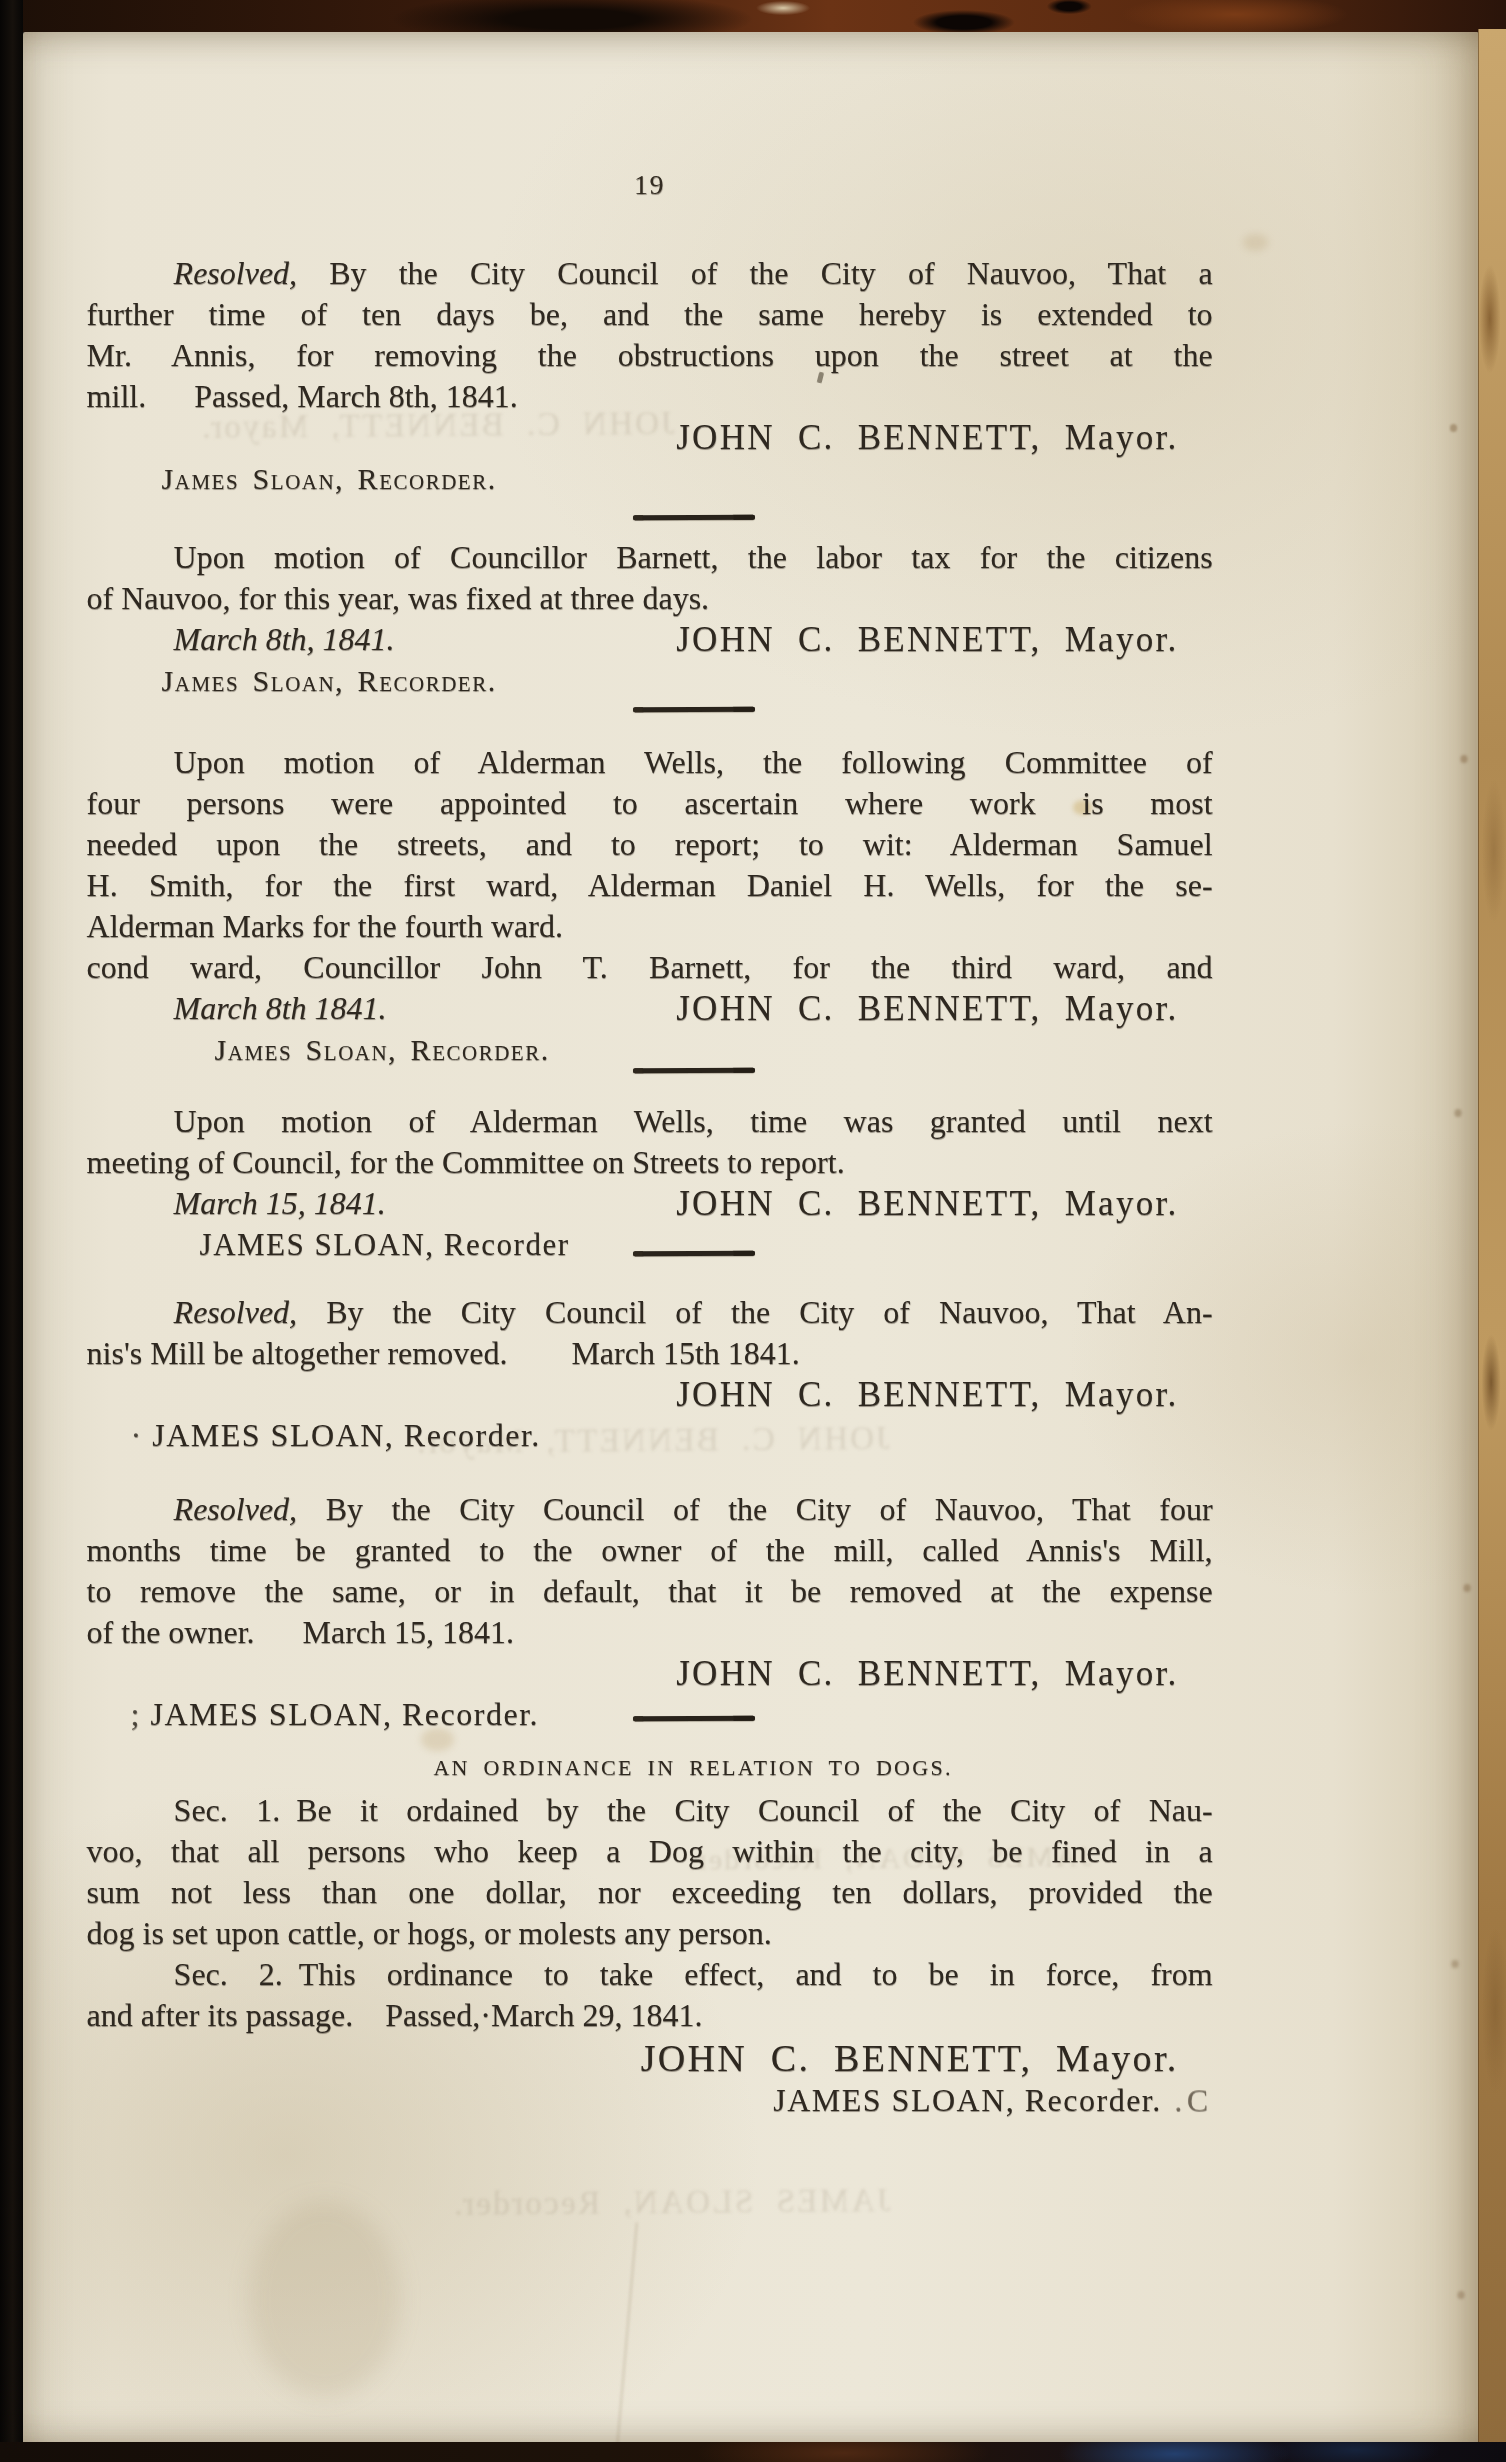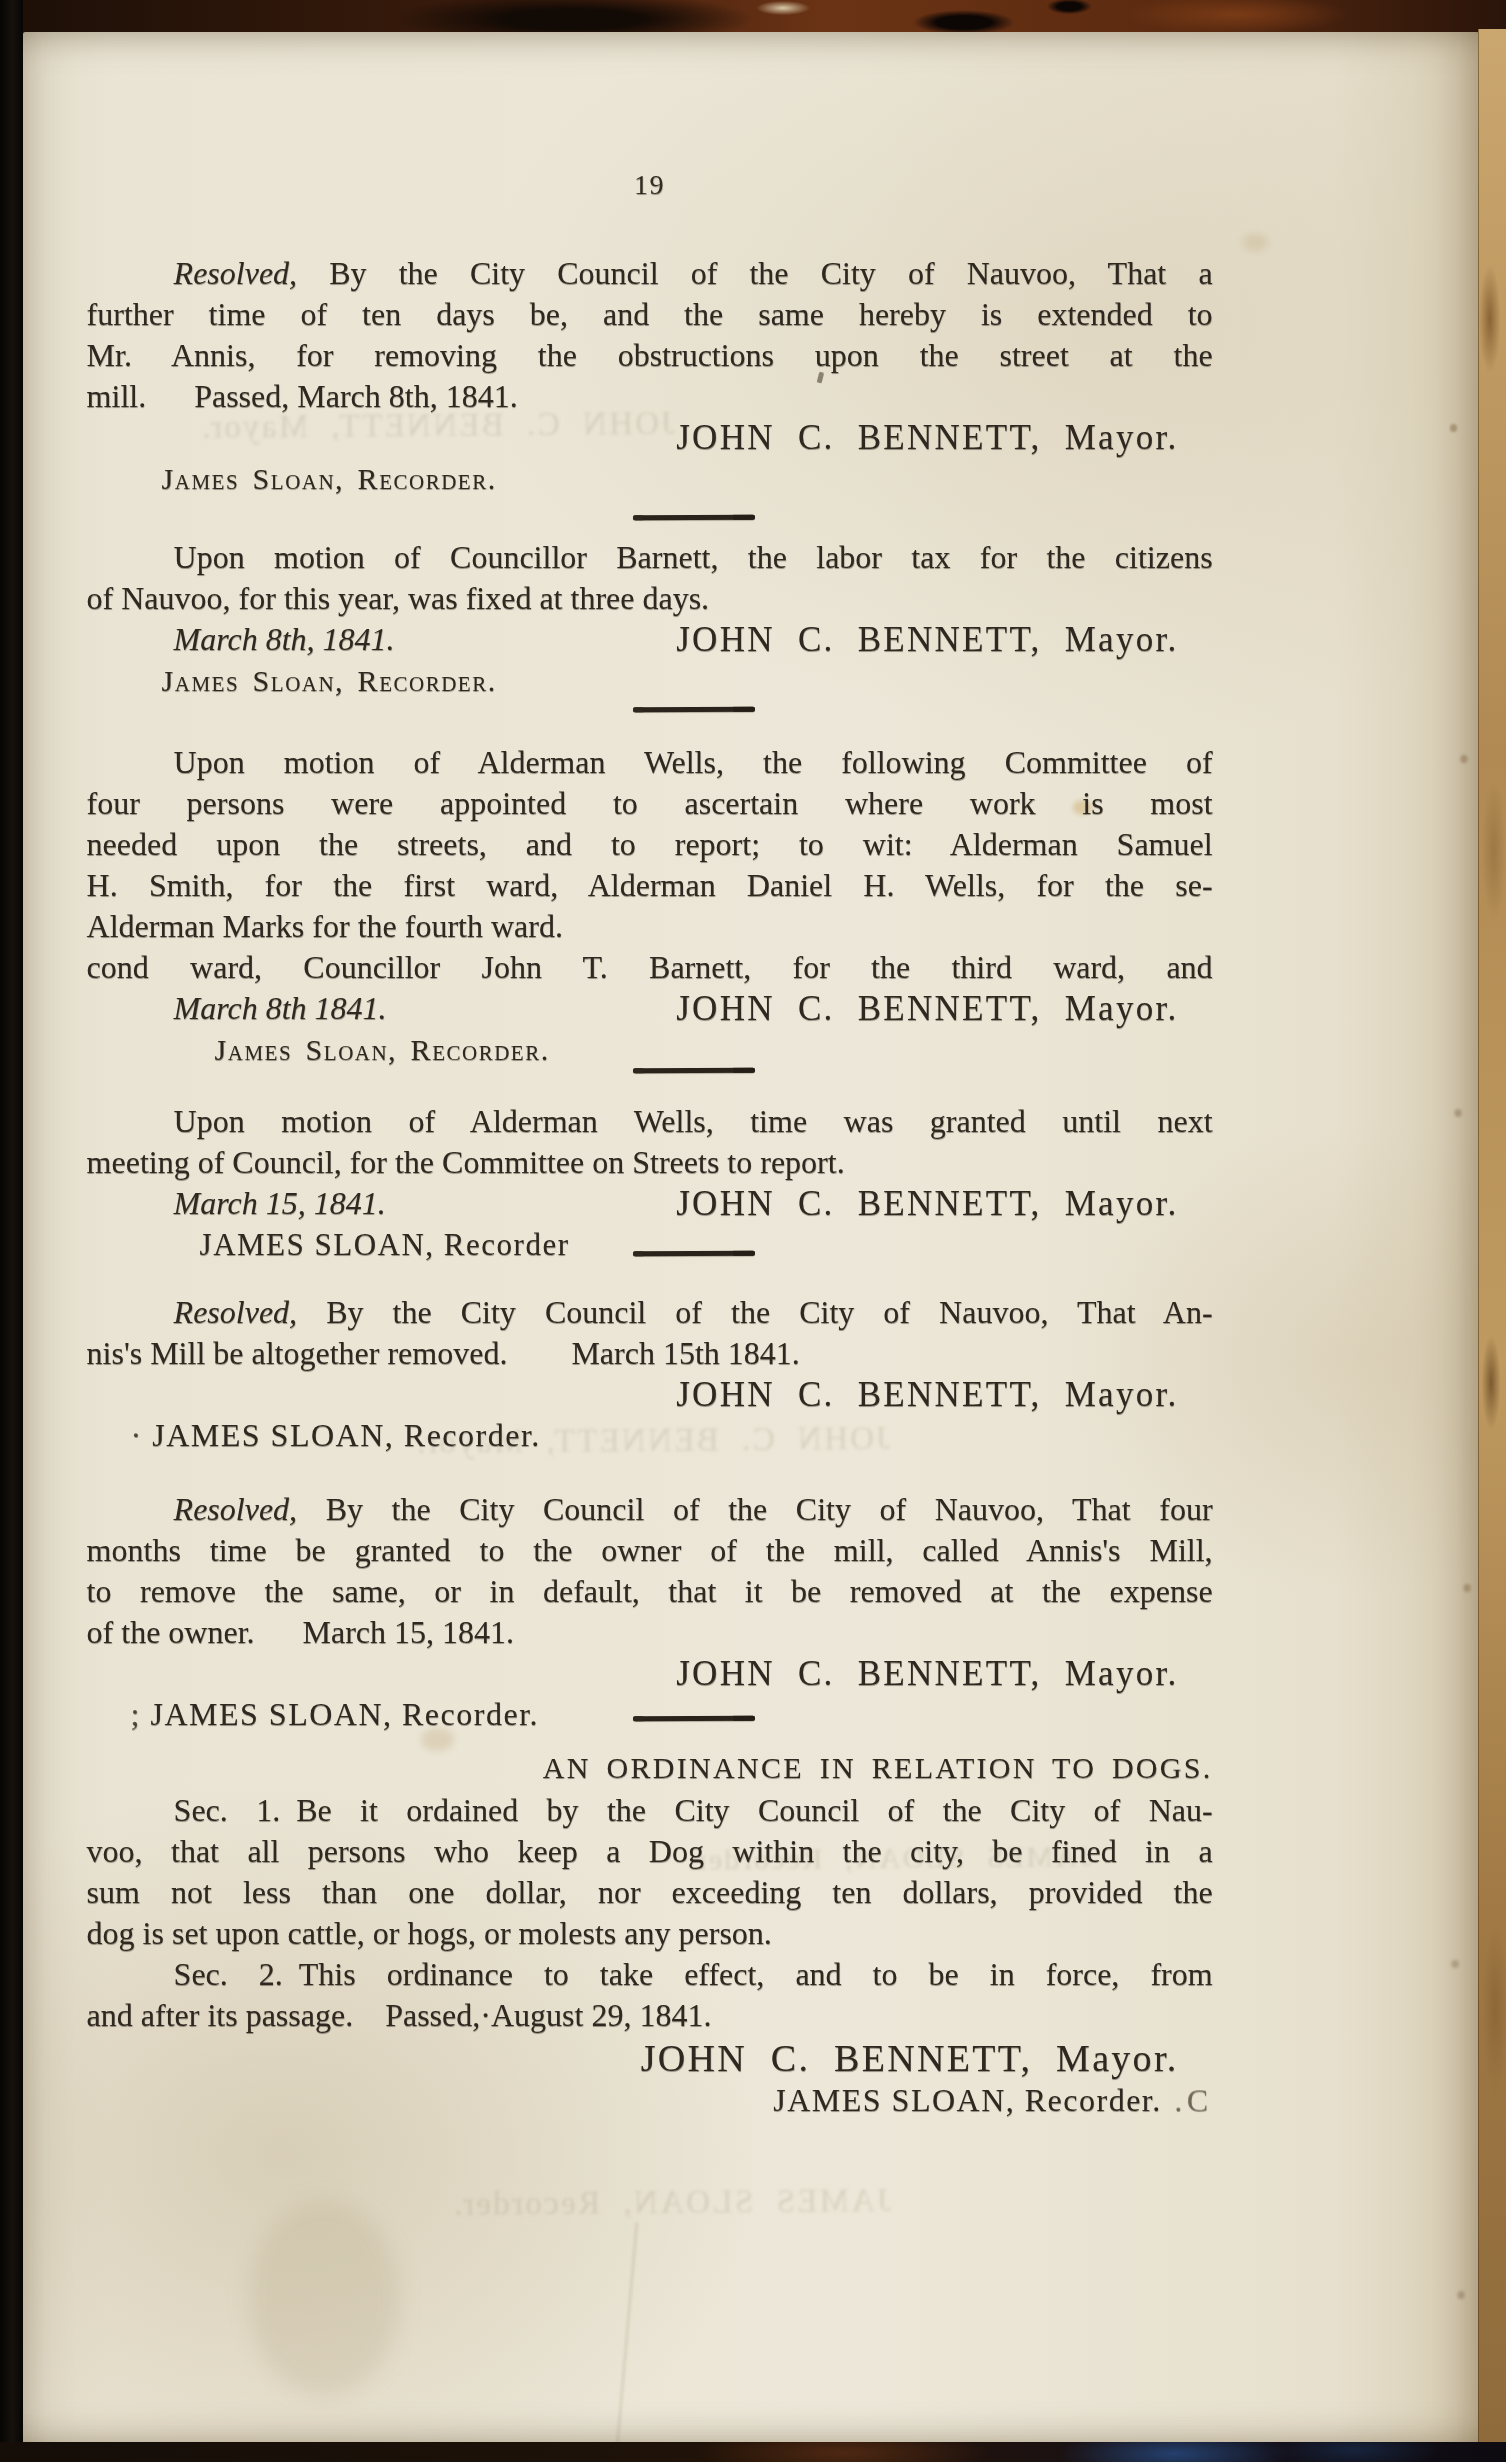--- a/index.html
+++ b/index.html
@@ -84,21 +84,21 @@
   
   .r1,.r2{font-variant:small-caps;font-size:30px;letter-spacing:1.5px;word-spacing:4.5px;}
   .r1{margin-left:75px;}
   .r2{margin-left:128px;}
   .r3{font-size:31px;letter-spacing:1.5px;margin-left:113px;}
   .r4{font-size:32px;letter-spacing:1.5px;margin-left:44px;}
   .r5{font-size:32px;letter-spacing:1.5px;margin-left:113px;text-align:right;}
   .stray{color:rgba(46,40,31,.75);}
   .faint{color:rgba(70,60,45,.45);letter-spacing:4.5px;}
   
-  .ti{text-align:right;padding-left:87px;font-size:30px;letter-spacing:2.3px;word-spacing:6px;height:44px;line-height:44px;}
+  .ti{text-align:center;padding-left:87px;font-size:22px;letter-spacing:2.3px;word-spacing:6px;height:44px;line-height:44px;}
   
   .divider{
     position:absolute;left:546px;width:122px;height:4.5px;border-radius:2.3px;
     background:#29231b;transform:rotate(-.3deg);
     box-shadow:10.5px 0 0 -1.1px #2e271d inset, -22.6px 0 0 -1.5px #241e16 inset, 0 0.8px 0.8px rgba(60,50,35,.4);
   }
   .divider.after-s1{top:483px}
   .divider.after-s2{top:675px}
   .divider.after-s3{top:1036px}
   .divider.after-s4{top:1219px}
@@ -203,21 +203,21 @@
         <div class="line r4"><span class="stray">; </span>JAMES SLOAN, Recorder.</div>
       </div>
       <div class="divider after-s6"></div>
       <div class="section" id="s7">
         <div class="line ti">AN ORDINANCE IN RELATION TO DOGS.</div>
         <div class="line pf">Sec. 1. Be it ordained by the City Council of the City of Nau-</div>
         <div class="line pj">voo, that all persons who keep a Dog within the city, be fined in a</div>
         <div class="line pj">sum not less than one dollar, nor exceeding ten dollars, provided the</div>
         <div class="line pl">dog is set upon cattle, or hogs, or molests any person.</div>
         <div class="line pf">Sec. 2. This ordinance to take effect, and to be in force, from</div>
-        <div class="line pl">and after its passage. Passed,·August 29, 1841.</div>
+        <div class="line pl">and after its passage. Passed,·March 29, 1841.</div>
         <div class="line srl">JOHN C. BENNETT, Mayor.</div>
         <div class="line r5">JAMES SLOAN, Recorder.<span class="faint"> .C</span></div>
       </div>
     </div>
 </div>
 
 <div class="deckle"></div>
 <div class="band-bottom"></div>
 
 

